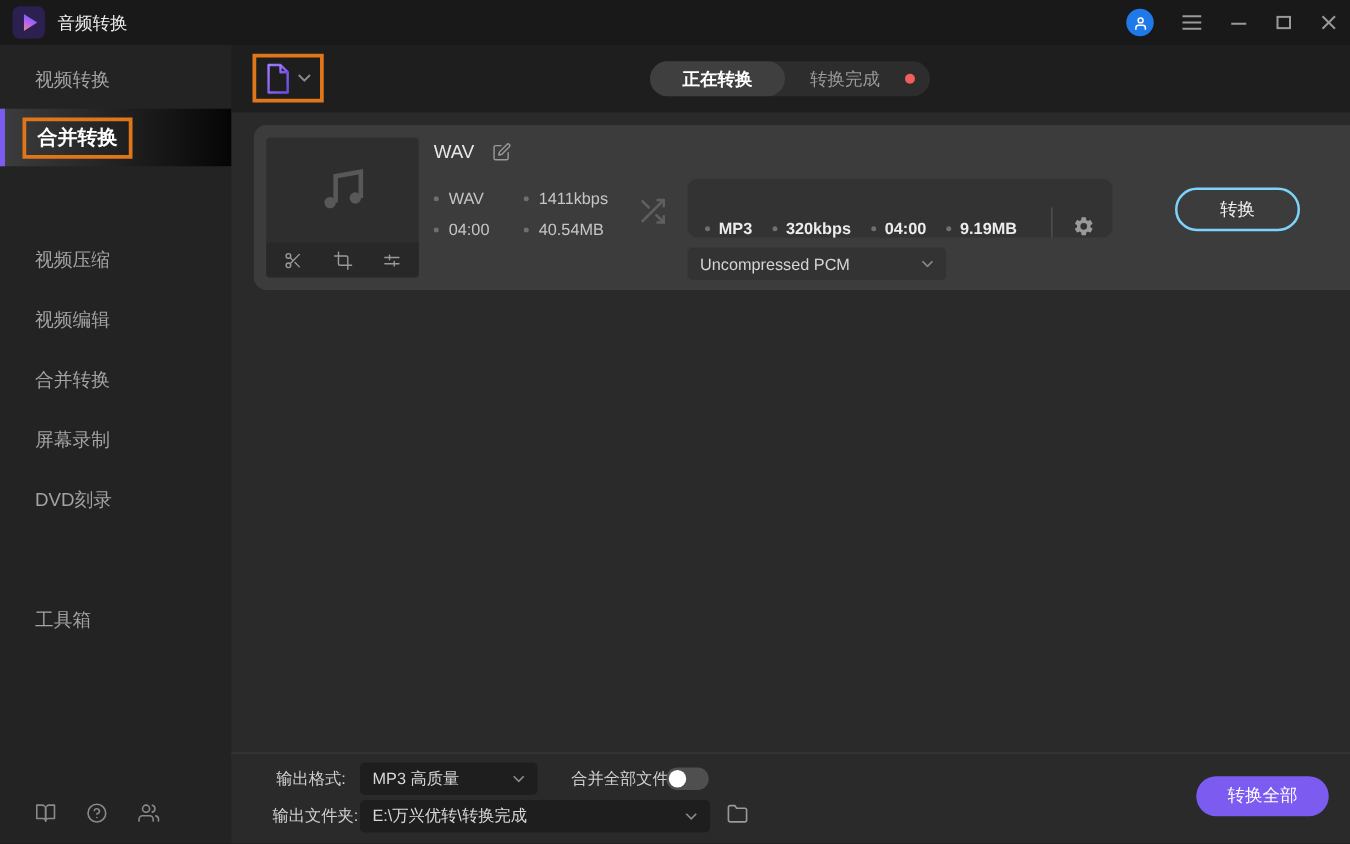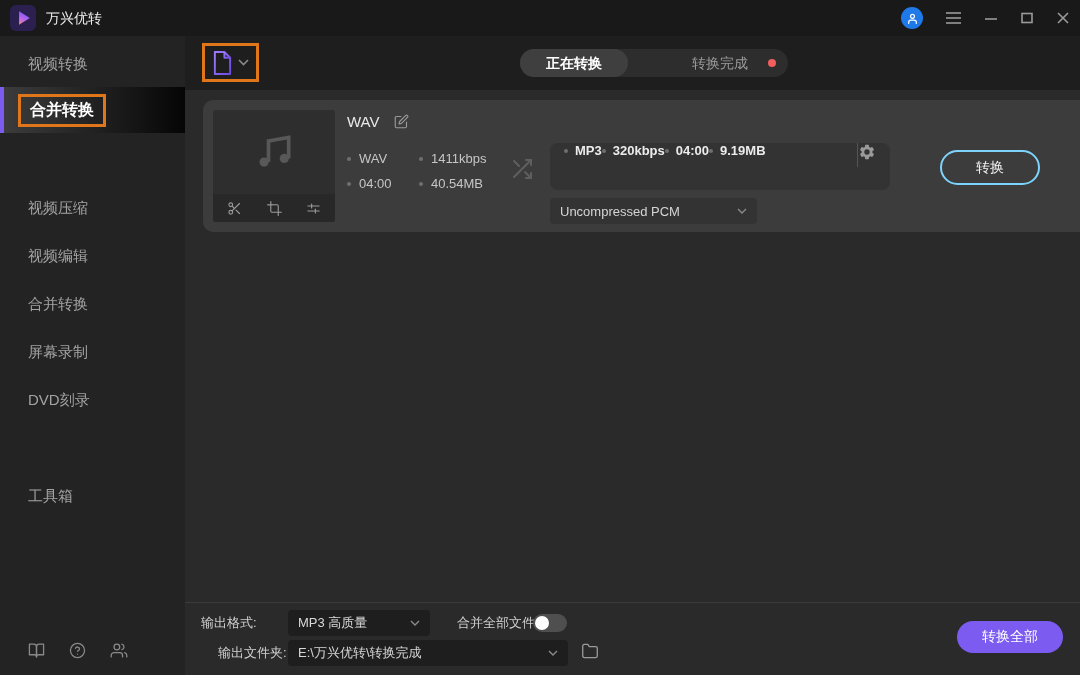--- a/index.html
+++ b/index.html
@@ -31,40 +31,40 @@
     box-sizing:border-box;color:#8a8a8a;}
 
   
   .main-header{position:absolute;left:185px;top:36px;width:895px;height:54px;background:#1e1e1e;}
   .add-btn{position:absolute;left:17px;top:7px;width:57px;height:39px;border:3px solid #e0761a;
     box-sizing:border-box;display:flex;align-items:center;justify-content:center;gap:5px;cursor:pointer;background:#1e1e1e;}
   .tabs{position:absolute;left:335px;top:13px;height:28px;background:#2d2d2d;border-radius:14px;
     display:flex;align-items:center;}
   .tab{height:28px;line-height:28px;font-size:14px;border-radius:14px;padding:0 26px;cursor:pointer;}
   .tab.active{background:#3f3f3f;color:#fff;font-weight:600;}
-  .tab.inactive{color:#9a9a9a;padding:0 20px;margin-left:44px;}
+  .tab.inactive{color:#9a9a9a;padding:0 20px;}
   .tab-dot{width:8px;height:8px;border-radius:50%;background:#f25d5d;margin:0 12px 0 0;}
 
   
   .card{position:absolute;left:203px;top:100px;width:1028px;height:132px;background:#3c3c3c;border-radius:10px;}
   .thumb{position:absolute;left:10px;top:10px;width:122px;height:112px;background:#2e2e2e;border-radius:3px;overflow:hidden;}
   .thumb .note{position:absolute;left:39px;top:20px;color:#585858;}
   .thumb-bar{position:absolute;left:0;bottom:0;width:122px;height:28px;background:#282828;
     display:flex;align-items:center;justify-content:space-between;padding:0 14px;box-sizing:border-box;color:#9a9a9a;}
   .file-title{position:absolute;left:144px;top:13px;display:flex;align-items:center;gap:14px;}
   .file-title .name{font-size:15px;color:#e8e8e8;}
   .file-title .edit{color:#9a9a9a;cursor:pointer;}
   .src-info{position:absolute;left:144px;top:46px;font-size:13px;color:#c6c6c6;}
   .src-info .row{display:flex;height:25px;align-items:center;}
   .src-info .cell{display:flex;align-items:center;gap:8px;}
   .src-info .c1{width:72px;}
   .dot{width:4px;height:4px;border-radius:50%;background:#6f6f6f;flex:0 0 auto;}
   .shuffle{position:absolute;left:305px;top:57px;color:#5f5f5f;}
   .target-panel{position:absolute;left:347px;top:43px;width:340px;height:47px;background:#333333;
-    border-radius:8px;display:flex;align-items:flex-start;padding:0 14px;box-sizing:border-box;
+    border-radius:8px;display:flex;align-items:flex-end;padding:0 14px;box-sizing:border-box;gap:16px;
     font-size:13px;font-weight:700;color:#ececec;cursor:pointer;}
   .target-panel .cell{display:flex;align-items:center;gap:7px;}
   .vdiv{width:1px;height:24px;background:#555;margin-left:auto;}
   .gear{color:#9a9a9a;cursor:pointer;}
   .convert-btn{position:absolute;left:737px;top:50px;width:100px;height:35px;border:2px solid #7dd3fc;
     border-radius:18px;box-sizing:border-box;display:flex;align-items:center;justify-content:center;
     font-size:14px;color:#f2f2f2;cursor:pointer;}
   .codec-dd{position:absolute;left:347px;top:98px;width:207px;height:26px;background:#333333;border-radius:4px;
     display:flex;align-items:center;padding:0 10px;box-sizing:border-box;font-size:13px;color:#d5d5d5;cursor:pointer;}
   .codec-dd .chev{margin-left:auto;color:#8a8a8a;}
@@ -84,21 +84,21 @@
 </style>
 </head>
 <body>
 
 <div class="window">
 
   <div class="titlebar">
     <div class="logo">
         <div class="tri"></div>
       </div>
-    <div class="app-title">万兴优转</div>
+    <div class="app-title">音频转换</div>
     <div class="tb-right">
       <div class="avatar">
         <svg width="13" height="13" viewBox="0 0 24 24" fill="none" stroke="#fff" stroke-width="2.2" stroke-linecap="round">
           <path d="M19 21v-2a4 4 0 0 0-4-4H9a4 4 0 0 0-4 4v2"></path>
             <circle cx="12" cy="8" r="3.6"></circle>
         </svg>
       </div>
       <div class="winctl">
         <svg width="17" height="14" viewBox="0 0 17 14" stroke="currentColor" stroke-width="1.6">
           <line x1="1" y1="2" x2="16" y2="2"></line>
@@ -317,21 +317,21 @@
       <span>Uncompressed PCM</span>
       <span class="chev">
         <svg width="10" height="6" viewBox="0 0 10 6" fill="none" stroke="currentColor" stroke-width="1.4">
             <polyline points="1,1 5,5 9,1"></polyline>
           </svg>
       </span>
     </div>
   </div>
 
   <div class="footer">
-    <div class="f-label" style="left:16px;top:7px">输出格式:</div>
+    <div class="f-label" style="left:36px;top:7px">输出格式:</div>
     <div class="dd" style="left:103px;top:7px;width:142px">
       <span>MP3 高质量</span>
       <span class="chev">
         <svg width="10" height="6" viewBox="0 0 10 6" fill="none" stroke="currentColor" stroke-width="1.4">
             <polyline points="1,1 5,5 9,1"></polyline>
           </svg>
       </span>
     </div>
     <div class="f-label" style="left:272px;top:7px">合并全部文件</div>
     <div class="toggle">

